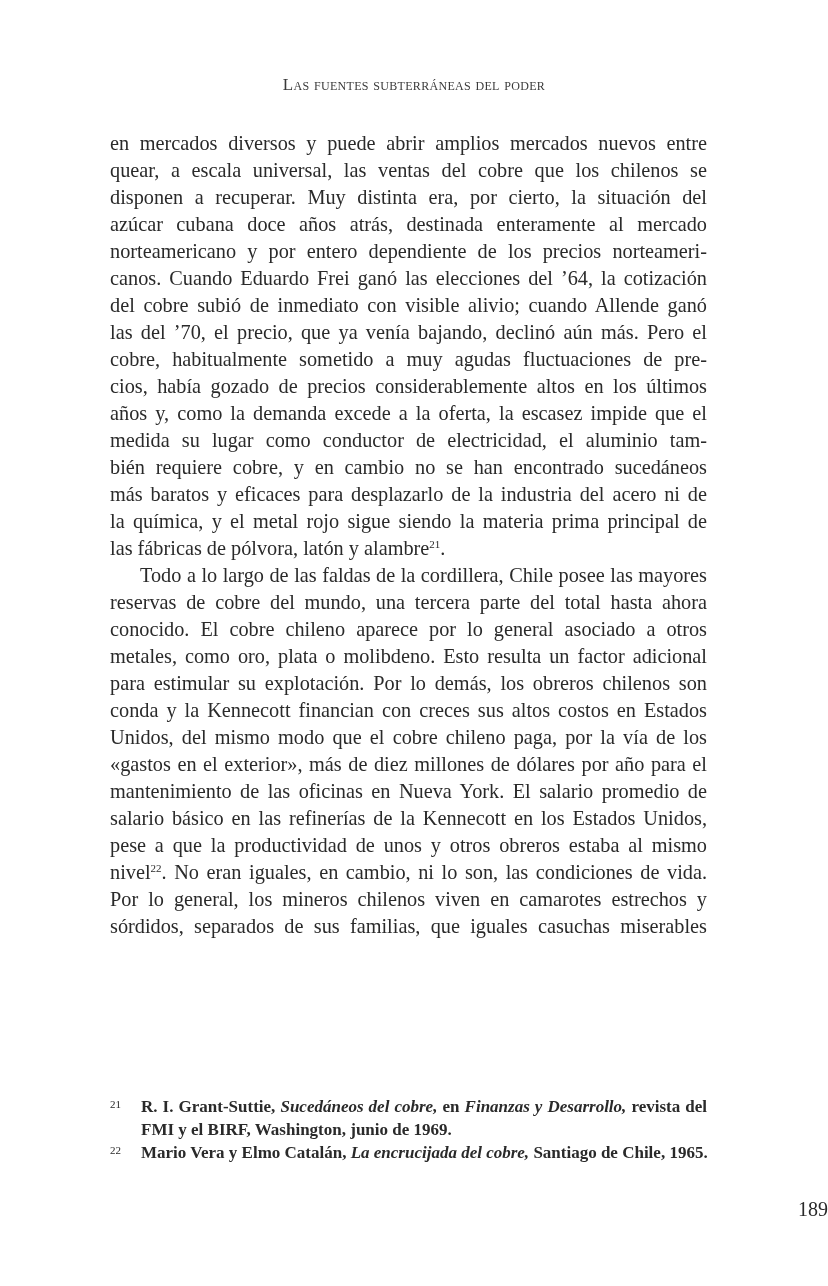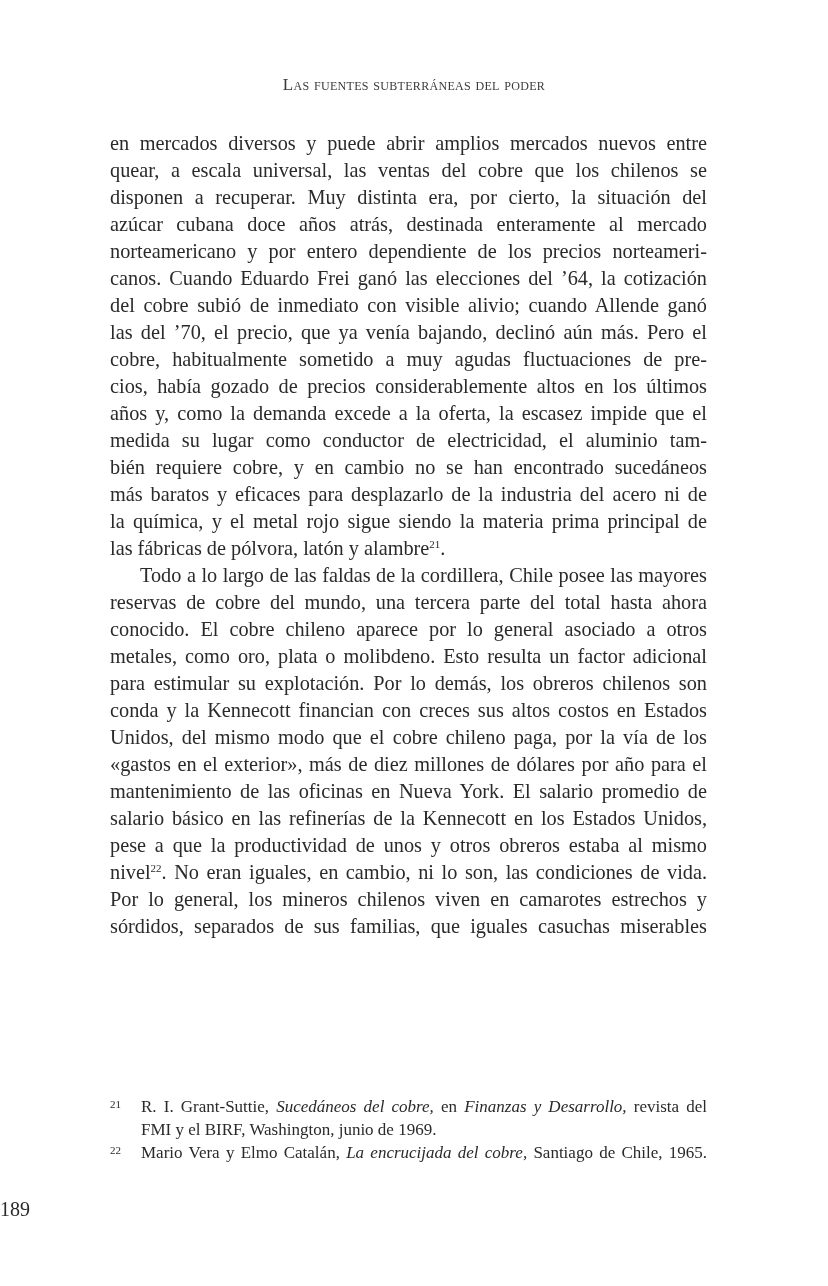--- a/index.html
+++ b/index.html
@@ -8,23 +8,23 @@
   .running-head { position: absolute; top: 75px; left: 0; width: 828px; text-align: center; font-size: 17px; letter-spacing: 0.3px; color: #3a3a3a; }
   .running-head .sc { font-variant: small-caps; margin-top: 16px; }
   .body-text { position: absolute; left: 110px; top: 130px; width: 597px; font-size: 20.3px; line-height: 27px; }
   .line { display: block; text-align: justify; text-align-last: justify; white-space: nowrap; height: 27px; overflow: visible; }
   .line.last { text-align-last: left; }
   .line.indent { text-indent: 30px; }
   sup { font-size: 11px; line-height: 0; vertical-align: 7px; }
   .footnotes { position: absolute; left: 110px; top: 1095px; width: 597px; font-size: 17px; line-height: 23px; }
   .fn { position: relative; padding-left: 31px; }
   .fn-num { position: absolute; left: 0; top: -2px; font-size: 11px; }
-  .fn-line { display: block; text-align: justify; text-align-last: justify; white-space: nowrap; }
+  .fn-line { display: block; text-align: justify; text-align-last: justify; white-space: nowrap; font-weight: bold; }
   .fn-line.last { text-align-last: left; }
-  .page-number { position: absolute; top: 1198px; left: 0; width: 828px; text-align: left; font-size: 20px; }
+  .page-number { position: absolute; top: 1198px; left: 0; width: 828px; text-align: right; font-size: 20px; }
 </style>
 </head>
 <body>
 
 <div class="page">
 
   <div class="running-head">
     <span class="sc">Las fuentes subterráneas del poder</span>
   </div>
 

